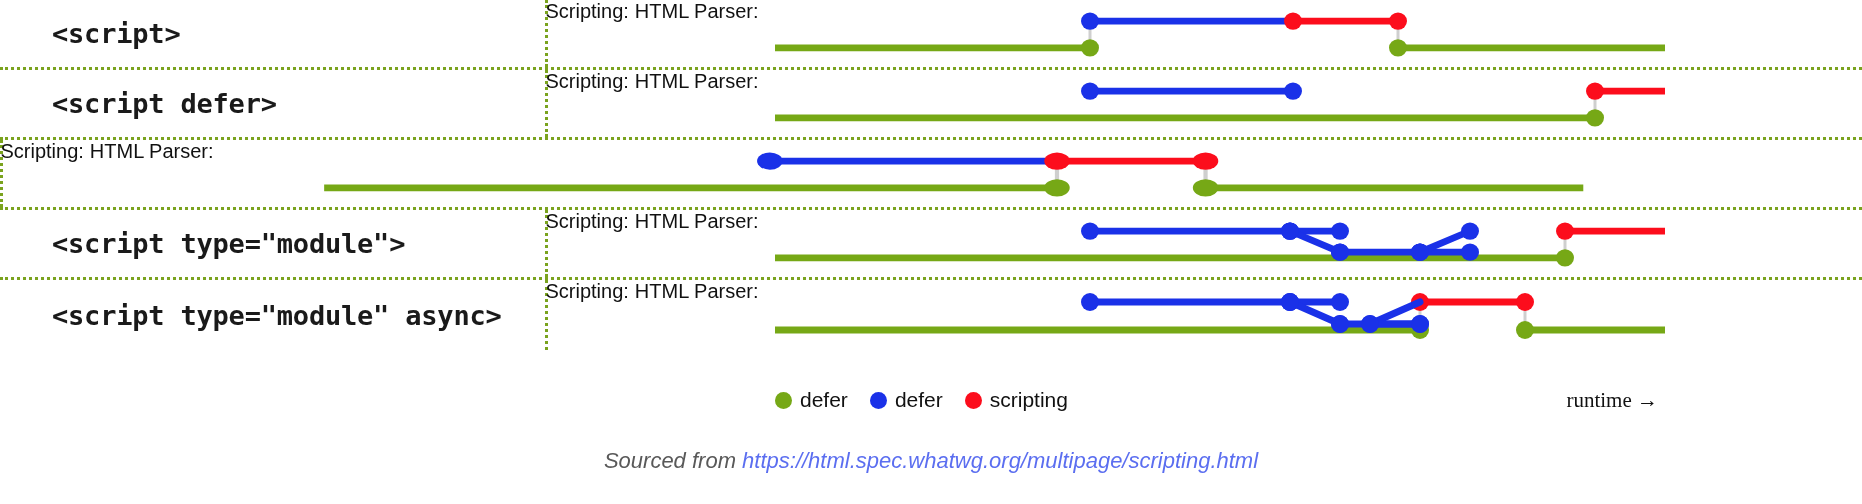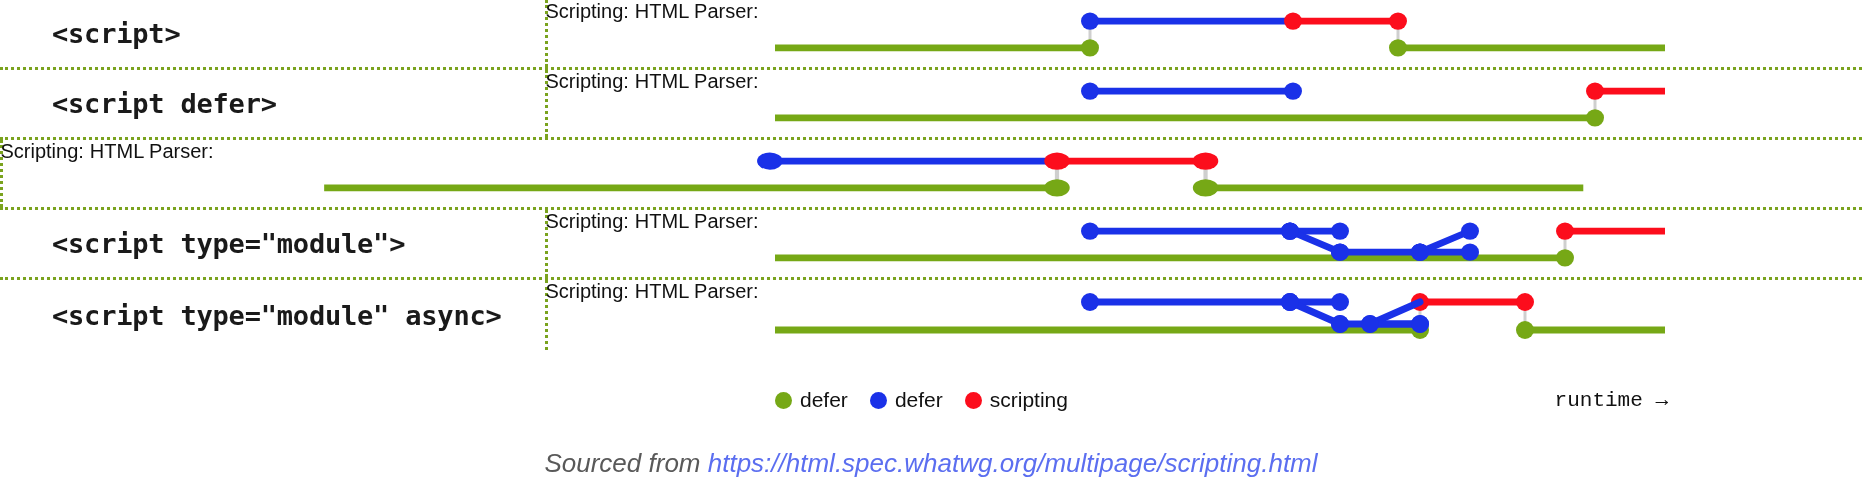--- a/index.html
+++ b/index.html
@@ -81,35 +81,35 @@
     align-items: center;
     gap: 22px;
     height: 40px;
   }
   .legend-item { display: flex; align-items: center; gap: 8px; }
   .legend-dot { width: 17px; height: 17px; border-radius: 50%; display: block; }
   .legend-text { font-size: 21px; color: #111; font-family: "Liberation Sans", sans-serif; }
 
   #runtime-label {
     position: absolute;
-    right: 194px; top: 0;
+    right: 204px; top: 0;
     height: 40px;
     display: flex; align-items: center;
     font-size: 21px; color: #111;
-    font-family: Liberation Mono, monospace;
+    font-family: Liberation Serif, serif;
     white-space: nowrap;
   }
 
   
   #footer {
     position: absolute;
     left: 0; top: 448px;
     width: 1862px;
     text-align: center;
-    font-size: 26px;
+    font-size: 22px;
     font-style: italic;
     color: #595959;
     font-family: "Liberation Sans", sans-serif;
   }
   #footer .src-url { color: #5b6ef0; }
 </style>
 </head>
 <body>
 
 <div id="page">

